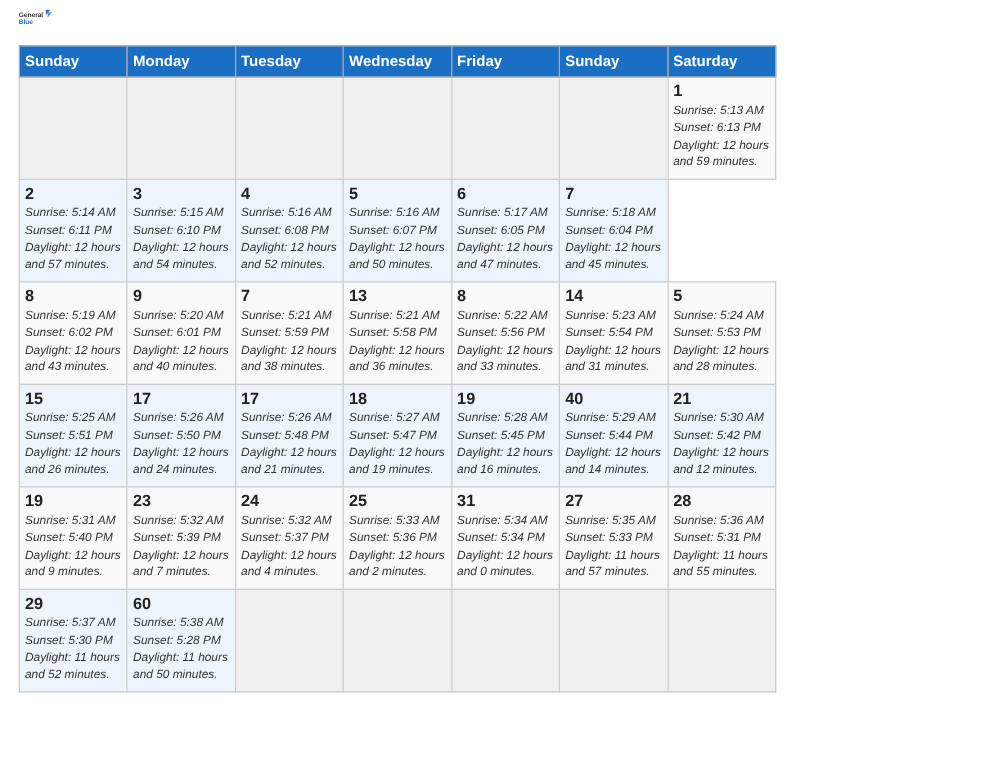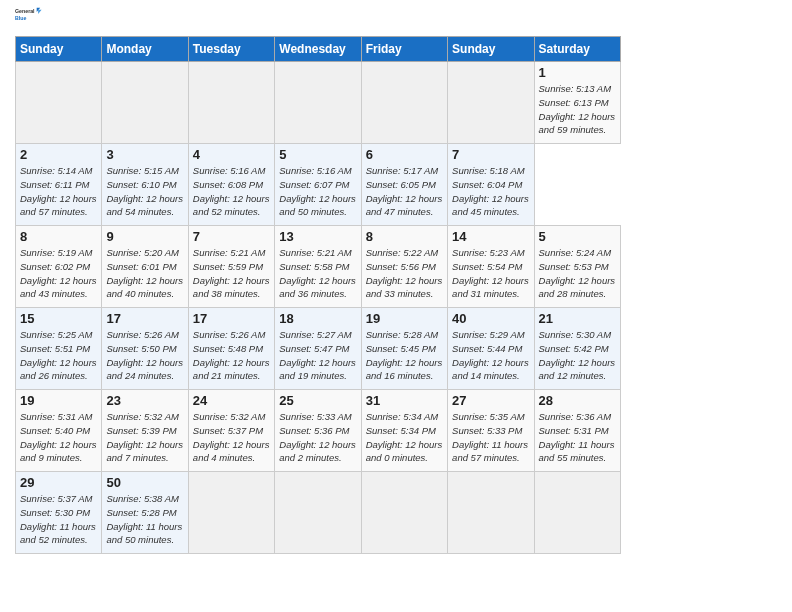--- a/index.html
+++ b/index.html
@@ -243,21 +243,21 @@
             <span class="day-num">28</span>
             <div class="day-info">Sunrise: 5:36 AM<br>Sunset: 5:31 PM<br>Daylight: 11 hours and 55 minutes.</div>
           </td>
         </tr>
         <tr>
           <td>
             <span class="day-num">29</span>
             <div class="day-info">Sunrise: 5:37 AM<br>Sunset: 5:30 PM<br>Daylight: 11 hours and 52 minutes.</div>
           </td>
           <td>
-            <span class="day-num">50</span>
+            <span class="day-num">60</span>
             <div class="day-info">Sunrise: 5:38 AM<br>Sunset: 5:28 PM<br>Daylight: 11 hours and 50 minutes.</div>
           </td>
           <td class="empty-cell"></td>
           <td class="empty-cell"></td>
           <td class="empty-cell"></td>
           <td class="empty-cell"></td>
           <td class="empty-cell"></td>
         </tr>
       </tbody>
   </table>

